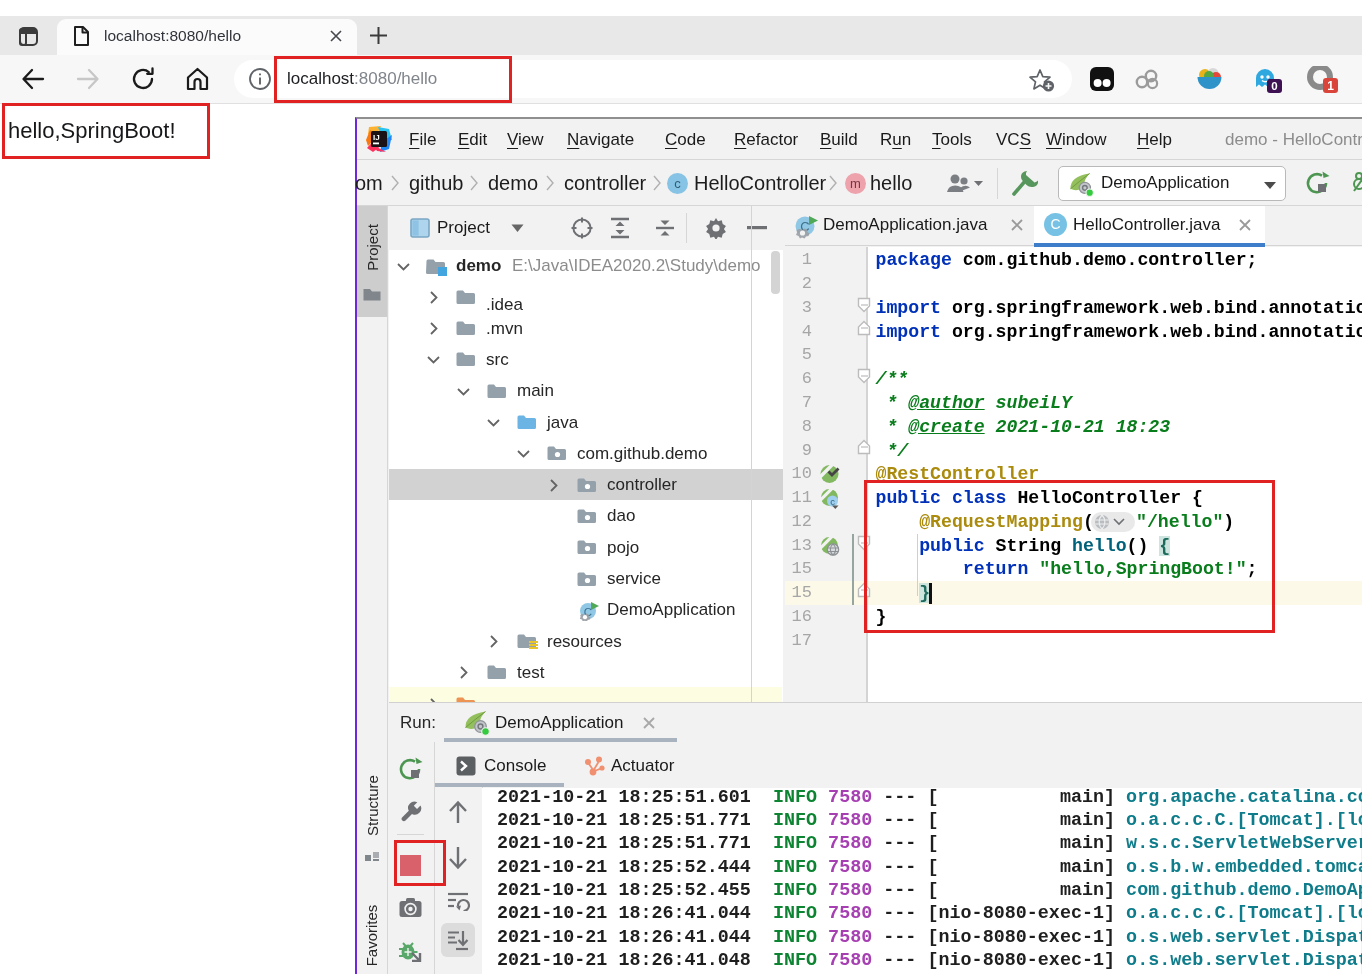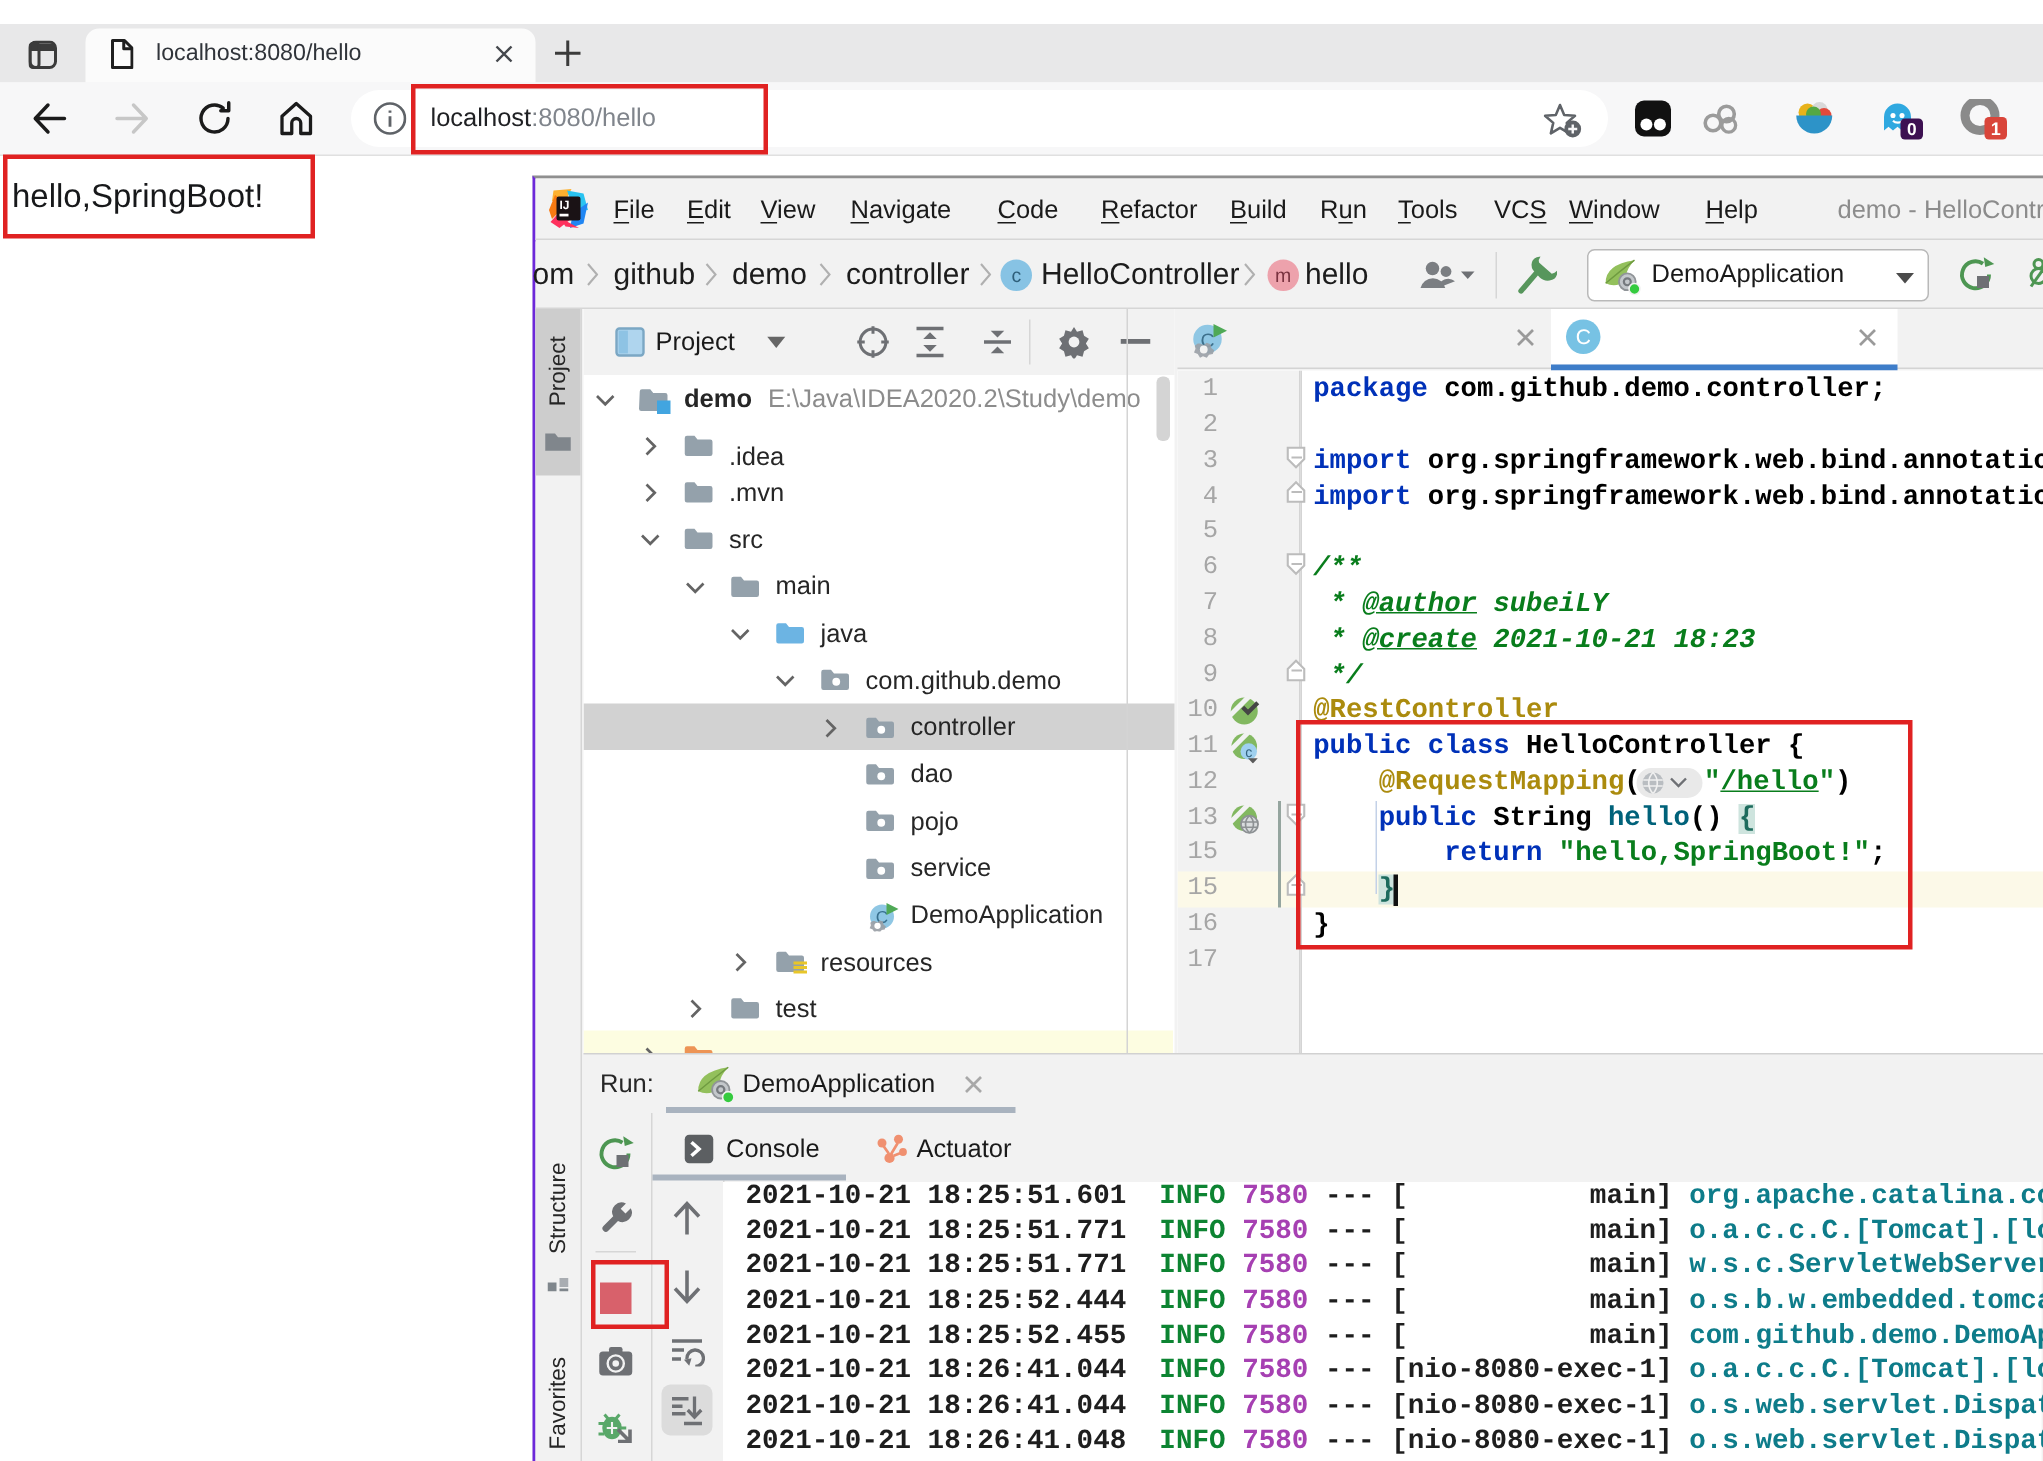--- a/index.html
+++ b/index.html
@@ -430,26 +430,28 @@
     <div id="editortabs">
       <div class="abs" style="left:9px;top:8px" id="tab1icon">
         <svg width="26" height="26" viewBox="0 0 26 26">
           <circle cx="11" cy="12" r="9.5" fill="#8fc7e4"></circle>
           <text x="11" y="17" font-family="Liberation Sans" font-size="13" fill="#3d708c" text-anchor="middle">C</text>
           <path d="M15 2 l9 4.5 l-9 4.5 z" fill="#4fa956"></path>
           <path d="M6 15 l2.5 1 l2 -1.5 l2.5 1 l0.5 2.5 l2 1.5 l-1 2.5 l-2.5 0.5 l-1.5 2 l-2.5 -1 l-2 1 l-1.5 -2.5 l-2.5 -1 l1 -2.5 l-0.5 -2 l2 -1.5 z" fill="#9aa0a6" opacity="0.9"></path>
           <circle cx="8.5" cy="19" r="2.6" fill="#f2f2f2"></circle>
         </svg>
       </div>
+      <div class="abs" style="left:38px;top:0px;height:37px;line-height:37px;font-size:17px;color:#1a1a1a;">DemoApplication.java</div>
       <svg class="abs" style="left:226px;top:13px" width="12" height="12">
           <path d="M1 1 L11 11 M11 1 L1 11" stroke="#9a9a9a" stroke-width="1.8"></path>
         </svg>
       <div class="abs" style="left:249px;top:0;width:231px;height:37px;background:#ffffff;"></div>
       <div class="abs" style="left:259px;top:7px;width:23px;height:23px;border-radius:50%;background:#77c2e4;"></div>
       <div class="abs" style="left:259px;top:7px;width:23px;height:23px;text-align:center;line-height:23px;font-size:14px;color:#ffffff;">C</div>
+      <div class="abs" style="left:288px;top:0px;height:37px;line-height:37px;font-size:17px;color:#1a1a1a;">HelloController.java</div>
       <svg class="abs" style="left:454px;top:13px" width="12" height="12">
           <path d="M1 1 L11 11 M11 1 L1 11" stroke="#9a9a9a" stroke-width="1.8"></path>
         </svg>
       <div class="abs" style="left:249px;top:37px;width:231px;height:4px;background:#3e7dc9;"></div>
     </div>
     <div id="editor">
       <div id="gutter"></div>
       <div class="abs" style="left:0;top:334.2px;width:577px;height:23.8px;background:#fcf9e8;"></div>
       <div class="abs" style="left:82px;top:0;width:1px;height:455px;background:#d4d4d4;"></div>
       <div class="abs" style="left:66.5px;top:287px;width:2.6px;height:71px;background:#95a59f;"></div>
@@ -530,21 +532,21 @@
         <div class="cl" style="left:90.5px;top:262.8px"><span class="ann">    @RequestMapping</span>(</div>
         <div class="abs" style="left:306px;top:264.8px;width:44px;height:20px;background:#e9e9e9;border-radius:10px;">
           <svg class="abs" style="left:3px;top:2px" width="16" height="16" viewBox="0 0 16 16">
               <circle cx="8" cy="8" r="7" fill="#b9bdc1"></circle>
               <path d="M1.5 6 h13 M1.5 10 h13 M8 1 a10 10 0 0 1 0 14 M8 1 a10 10 0 0 0 0 14" fill="none" stroke="#f0f0f0" stroke-width="1.1"></path>
             </svg>
           <svg class="abs" style="left:22px;top:6px" width="12" height="8">
               <path d="M1 1 L6 6 L11 1" stroke="#6e7074" stroke-width="1.6" fill="none"></path>
             </svg>
         </div>
-        <div class="cl" style="left:351px;top:262.8px"><span class="str">"<span style="text-decoration:underline">/hello</span>"</span>)</div>
+        <div class="cl" style="left:351px;top:262.8px"><span class="str">"<span style="">/hello</span>"</span>)</div>
         <div class="cl" style="left:90.5px;top:286.6px"><span class="kw">    public</span> String <span style="color:#00627a">hello</span>() <span style="background:#cee4de;color:#1d6b5d">{</span></div>
         <div class="cl" style="left:90.5px;top:310.4px"><span class="kw">        return</span> <span class="str">"hello,SpringBoot!"</span>;</div>
         <div class="cl" style="left:90.5px;top:334.2px">    <span style="background:#cee4de;color:#1d6b5d">}</span></div>
         <div class="abs" style="left:144px;top:335.5px;width:3.4px;height:21px;background:#111;"></div>
         <div class="cl" style="left:90.5px;top:358px">}</div>
       </div>
     </div>
     <div id="runpanel">
       <div class="abs" style="left:11px;top:0;height:39px;line-height:39px;font-size:17px;color:#262626;">Run:</div>
       <svg class="abs" style="left:75px;top:7px" width="26" height="26" viewBox="0 0 26 26">

